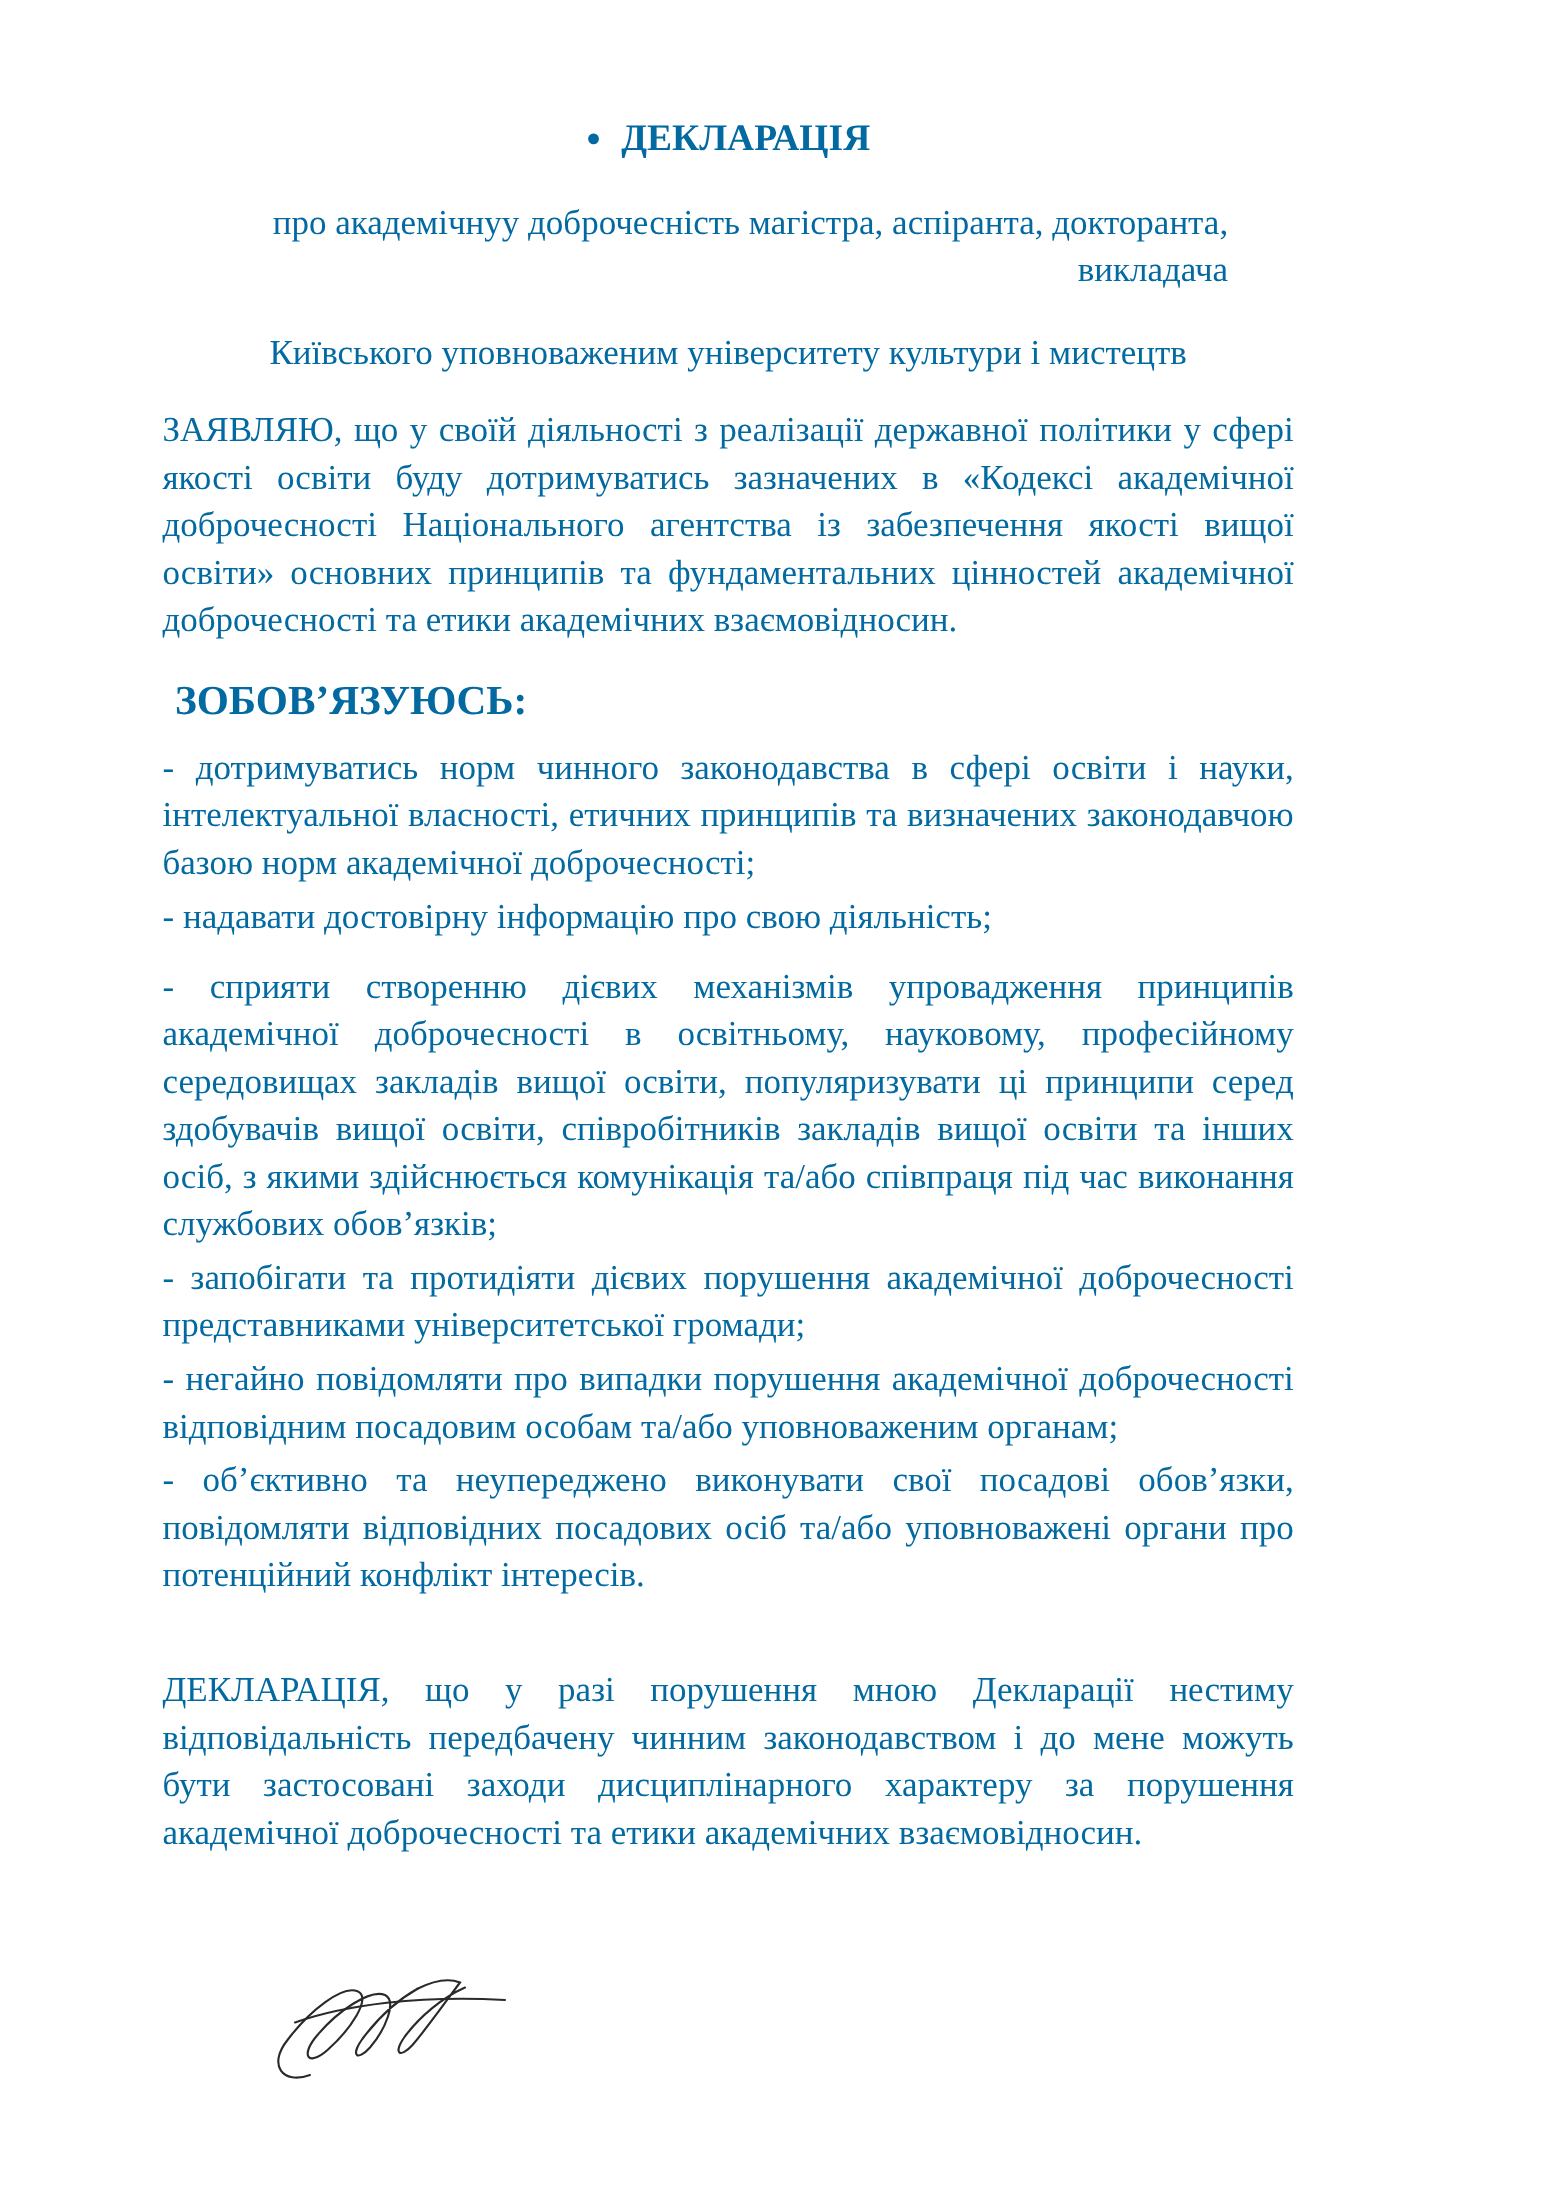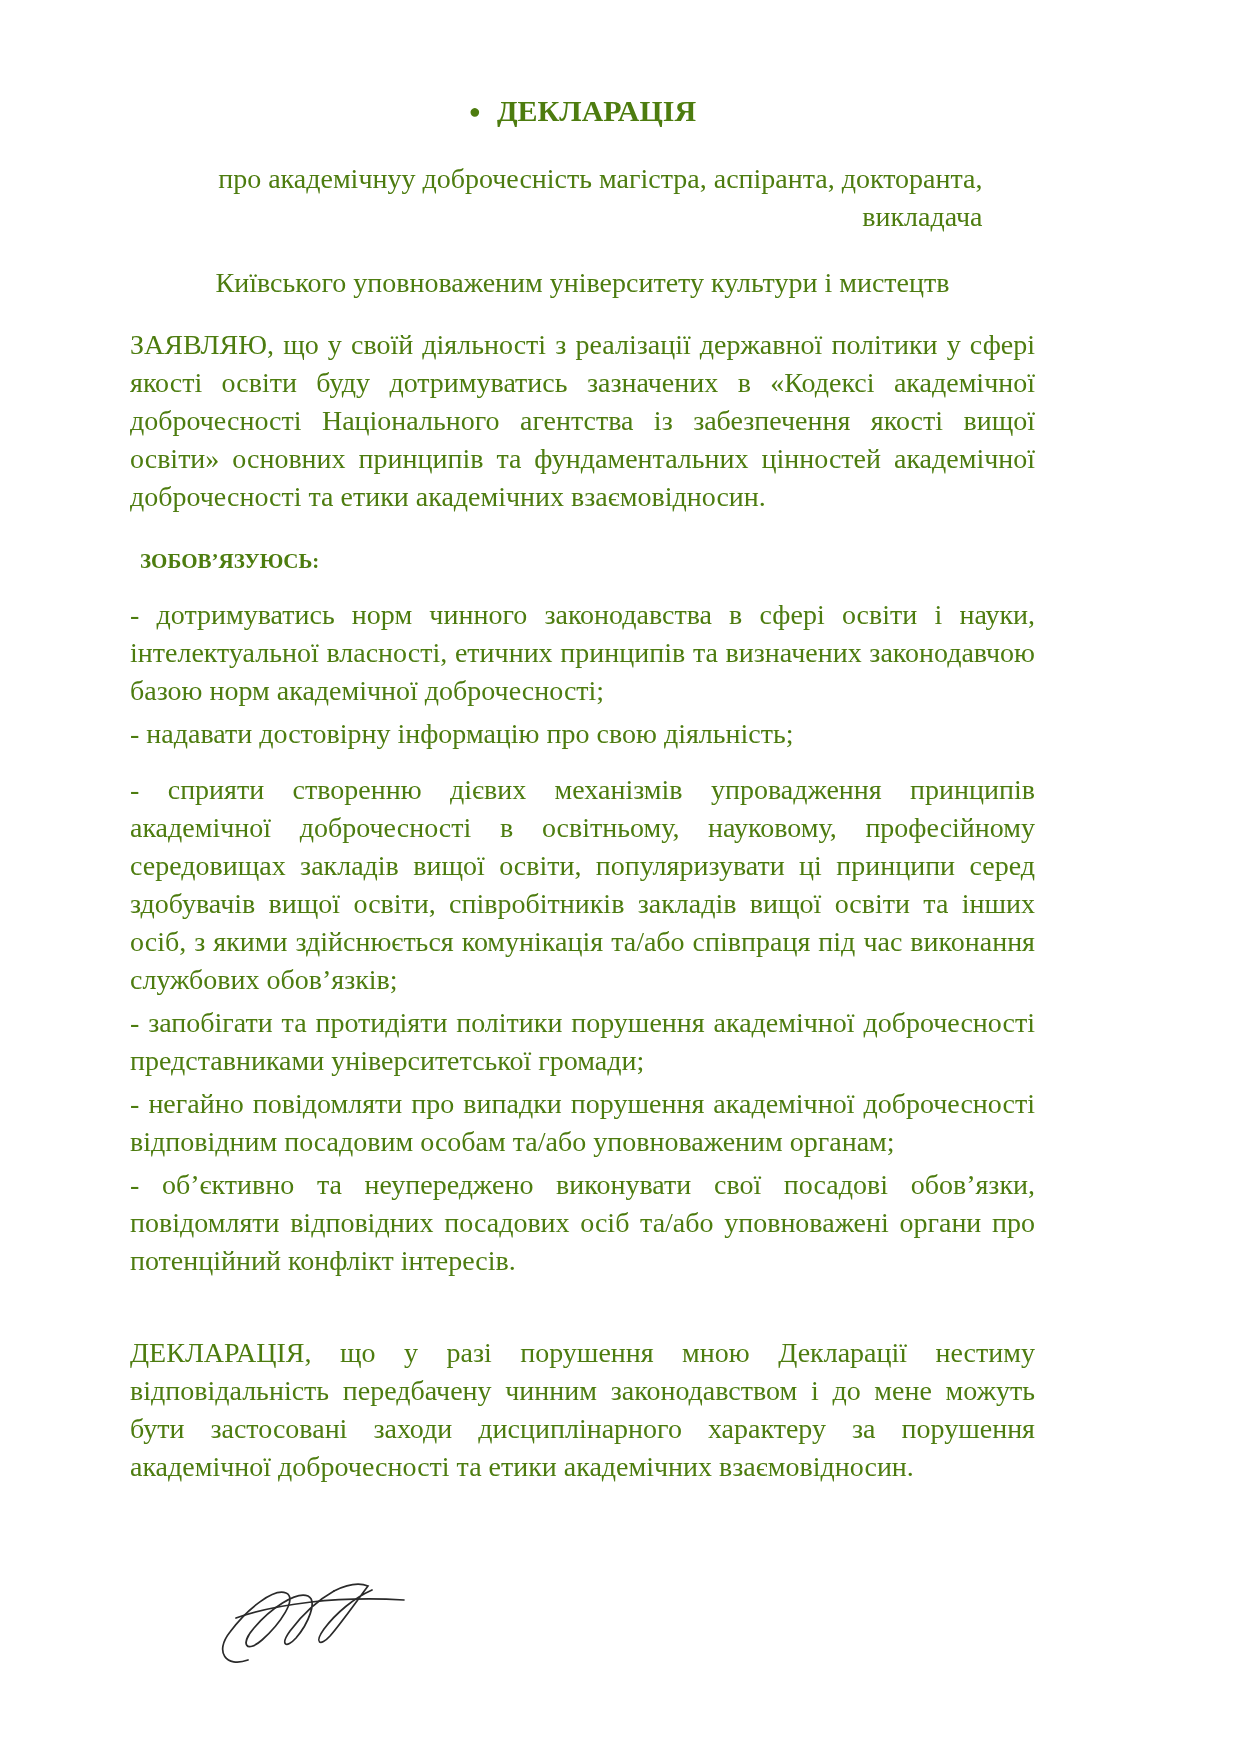--- a/index.html
+++ b/index.html
@@ -10,21 +10,21 @@
   .page {
     position: relative;
     width: 1241px;
     height: 1755px;
     box-sizing: border-box;
     background: #ffffff;
     padding: 92px 206px 0 130px;
     font-family: "Liberation Serif", serif;
     font-size: 28px;
     line-height: 38px;
-    color: #4d7c0f;
+    color: #0369a1;
   }
   .title-row {
     text-align: center;
     margin: 0 0 30px 0;
     font-weight: bold;
     font-size: 30px;
   }
   .title-row .bullet {
     font-size: 20px;
     vertical-align: 3px;
@@ -41,21 +41,21 @@
   }
   .para {
     text-align: justify;
     margin: 0 0 14px 0;
   }
   .declare-para {
     margin-top: 22px;
   }
   .heading {
     font-weight: bold;
-    font-size: 21px;
+    font-size: 33px;
     margin: 26px 0 16px 0;
     padding-left: 10px;
   }
   .item {
     text-align: justify;
     margin: 0 0 5px 0;
   }
   .item-gap {
     margin-top: 18px;
   }
@@ -99,21 +99,21 @@
   <p class="institution">Київського уповноваженим університету культури і мистецтв</p>
 
 
   <p class="para declare-para"><span class="lead">ЗАЯВЛЯЮ</span><span>, що у своїй діяльності з реалізації державної політики у сфері якості освіти буду дотримуватись зазначених в «Кодексі академічної доброчесності Національного агентства із забезпечення якості вищої освіти» основних принципів та фундаментальних цінностей академічної доброчесності та етики академічних взаємовідносин.</span></p>
 
   <p class="heading">ЗОБОВ’ЯЗУЮСЬ:</p>
 
   <p class="item">- дотримуватись норм чинного законодавства в сфері освіти і науки, інтелектуальної власності, етичних принципів та визначених законодавчою базою норм академічної доброчесності;</p>
   <p class="item">- надавати достовірну інформацію про свою діяльність;</p>
   <p class="item item-gap">- сприяти створенню дієвих механізмів упровадження принципів академічної доброчесності в освітньому, науковому, професійному середовищах закладів вищої освіти, популяризувати ці принципи серед здобувачів вищої освіти, співробітників закладів вищої освіти та інших осіб, з якими здійснюється комунікація та/або співпраця під час виконання службових обов’язків;</p>
-  <p class="item">- запобігати та протидіяти політики порушення академічної доброчесності представниками університетської громади;</p>
+  <p class="item">- запобігати та протидіяти дієвих порушення академічної доброчесності представниками університетської громади;</p>
   <p class="item">- негайно повідомляти про випадки порушення академічної доброчесності відповідним посадовим особам та/або уповноваженим органам;</p>
   <p class="item">- об’єктивно та неупереджено виконувати свої посадові обов’язки, повідомляти відповідних посадових осіб та/або уповноважені органи про потенційний конфлікт інтересів.</p>
 
   <p class="para ack-para"><span class="lead">ДЕКЛАРАЦІЯ,</span><span> що у разі порушення мною Декларації нестиму відповідальність передбачену чинним законодавством і до мене можуть бути застосовані заходи дисциплінарного характеру за порушення академічної доброчесності та етики академічних взаємовідносин.</span></p>
 
   <div class="sign-row">
 
     <div class="sig-col left">
       <svg class="signature-svg" width="230" height="100" viewBox="0 0 230 100">
         <g fill="none" stroke="#2a2a2a" stroke-width="1.7" stroke-linecap="round">

